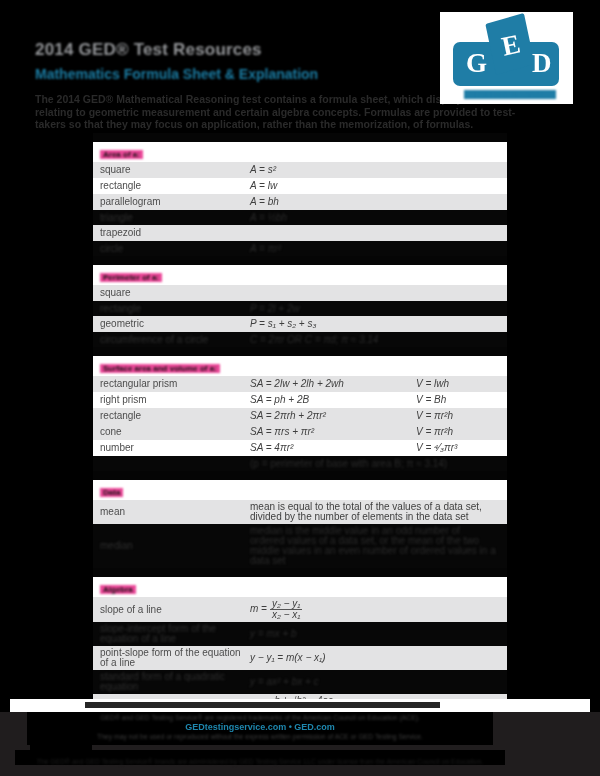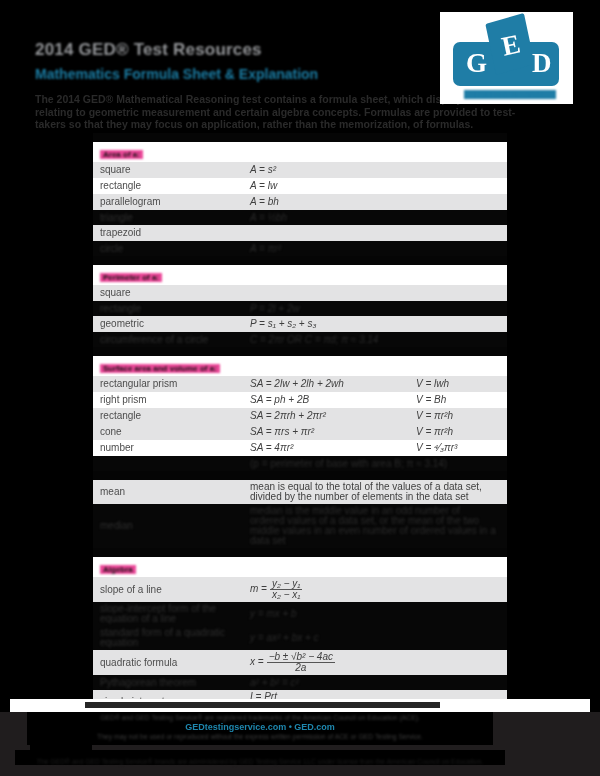--- a/index.html
+++ b/index.html
@@ -154,37 +154,42 @@
       <div class="t-row white">
         <span class="lbl">number</span>
         <span class="f">SA = 4πr²</span>
         <span class="f">V = ⁴⁄₃πr³</span>
       </div>
       <div class="t-row smudged">
         <span class="lbl"></span>
         <span class="f wide plain">(p = perimeter of base with area B;  π ≈ 3.14)</span>
       </div>
       <div class="sec-bar"></div>
+      <div class="sec-title"><span>Data</span></div>
       <div class="t-row shade">
         <span class="lbl">mean</span>
         <span class="f wide plain">mean is equal to the total of the values of a data set, divided by the number of elements in the data set</span>
       </div>
       <div class="t-row smudged">
         <span class="lbl">median</span>
         <span class="f wide plain">median is the middle value in an odd number of ordered values of a data set, or the mean of the two middle values in an even number of ordered values in a data set</span>
       </div>
       <div class="sec-bar"></div>
       <div class="sec-title"><span>Algebra</span></div>
       <div class="t-row shade">
         <span class="lbl">slope of a line</span>
         <span class="f wide"><span>m =</span><span class="frac"><span class="num">y₂ − y₁</span><span class="den">x₂ − x₁</span></span></span>
       </div>
       <div class="t-row smudged">
         <span class="lbl">slope-intercept form of the equation of a line</span>
         <span class="f wide"><span>y = mx + b</span></span>
+      </div>
+      <div class="t-row shade">
+        <span class="lbl">point-slope form of the equation of a line</span>
+        <span class="f wide"><span>y − y₁ = m(x − x₁)</span></span>
       </div>
       <div class="t-row smudged">
         <span class="lbl">standard form of a quadratic equation</span>
         <span class="f wide"><span>y = ax² + bx + c</span></span>
       </div>
       <div class="t-row shade">
         <span class="lbl">quadratic formula</span>
         <span class="f wide"><span>x =</span><span class="frac"><span class="num">−b ± √b² − 4ac</span><span class="den">2a</span></span></span>
       </div>
       <div class="t-row smudged">

